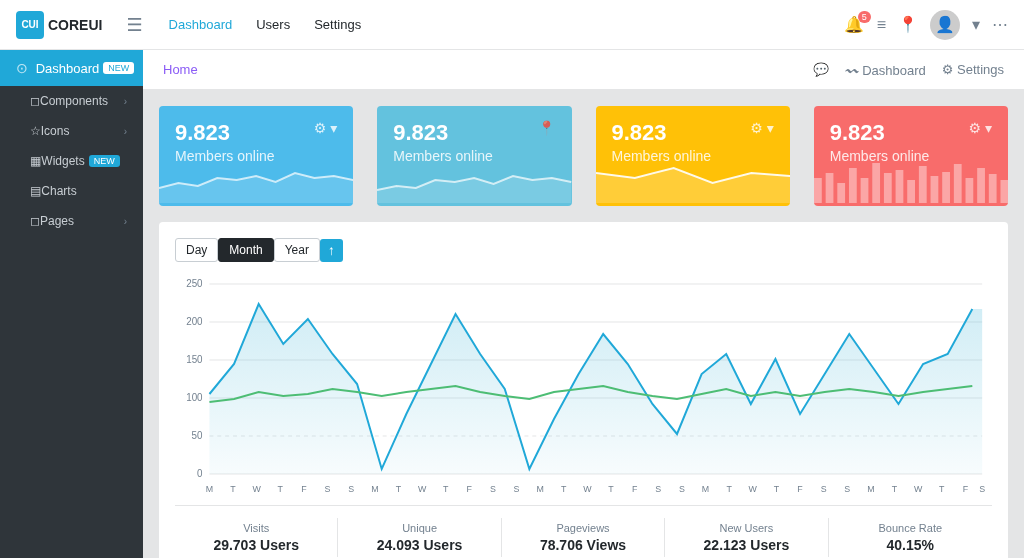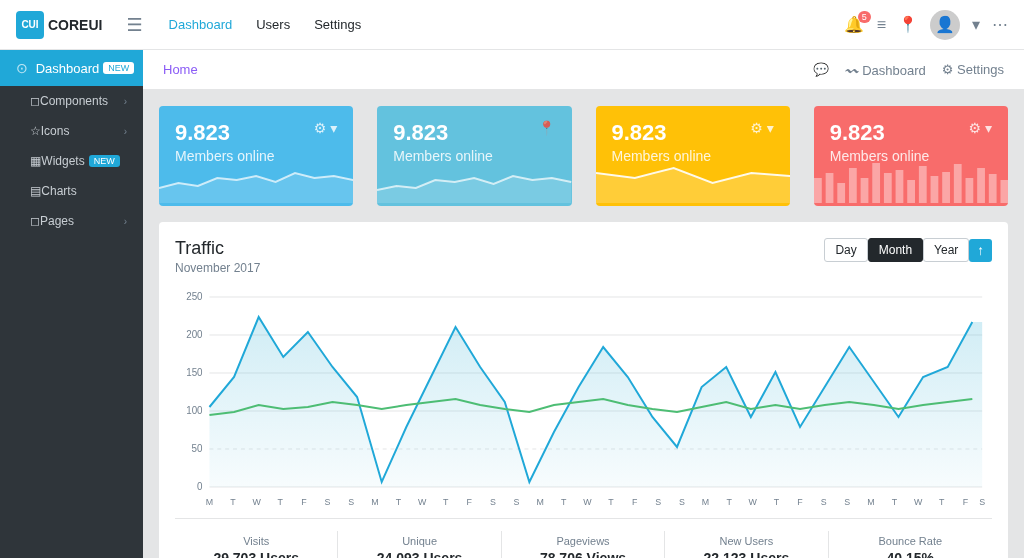--- a/index.html
+++ b/index.html
@@ -228,24 +228,20 @@
               <rect x="168" y="10" width="8" height="35" fill="rgba(255,255,255,0.4)"></rect>
               <rect x="180" y="16" width="8" height="29" fill="rgba(255,255,255,0.4)"></rect>
               <rect x="192" y="22" width="8" height="23" fill="rgba(255,255,255,0.4)"></rect>
             </svg>
           </div>
         </div>
       </div>
 
       <div class="chart-section">
         <div class="chart-header">
-          <div>
-            <div class="chart-title">Traffic</div>
-            <div class="chart-subtitle">November 2017</div>
-          </div>
           <div class="chart-controls">
             <button class="chart-btn">Day</button>
             <button class="chart-btn active">Month</button>
             <button class="chart-btn">Year</button>
             <button class="chart-btn-icon">↑</button>
           </div>
         </div>
 
         <div class="chart-container">
           <svg width="100%" height="220" viewBox="0 0 830 220" preserveAspectRatio="none">

